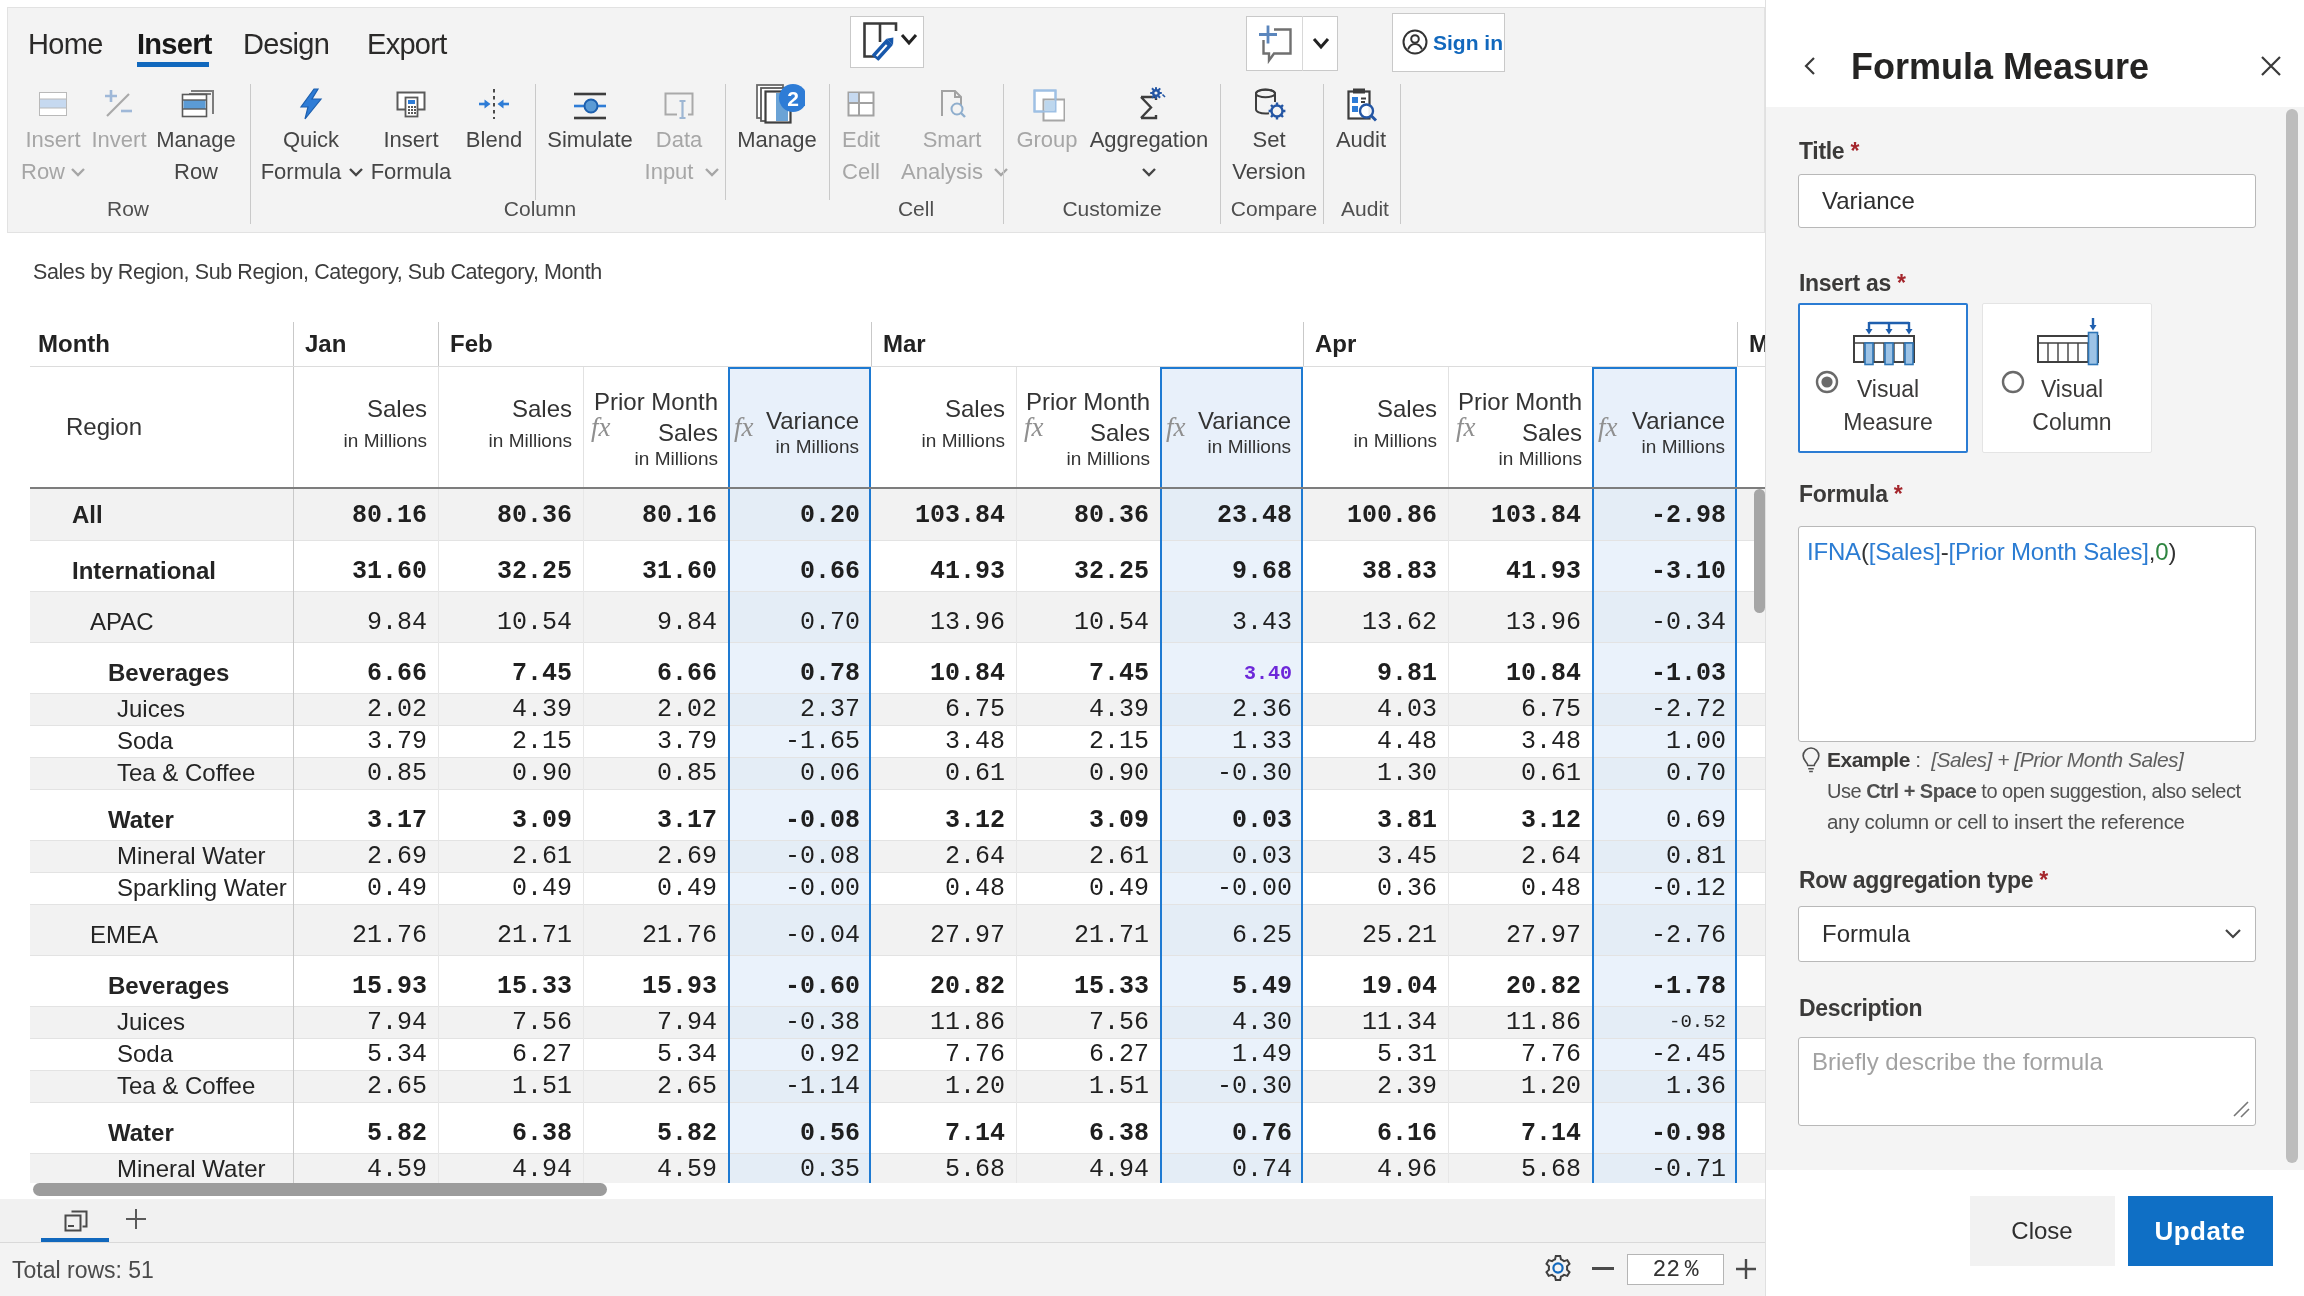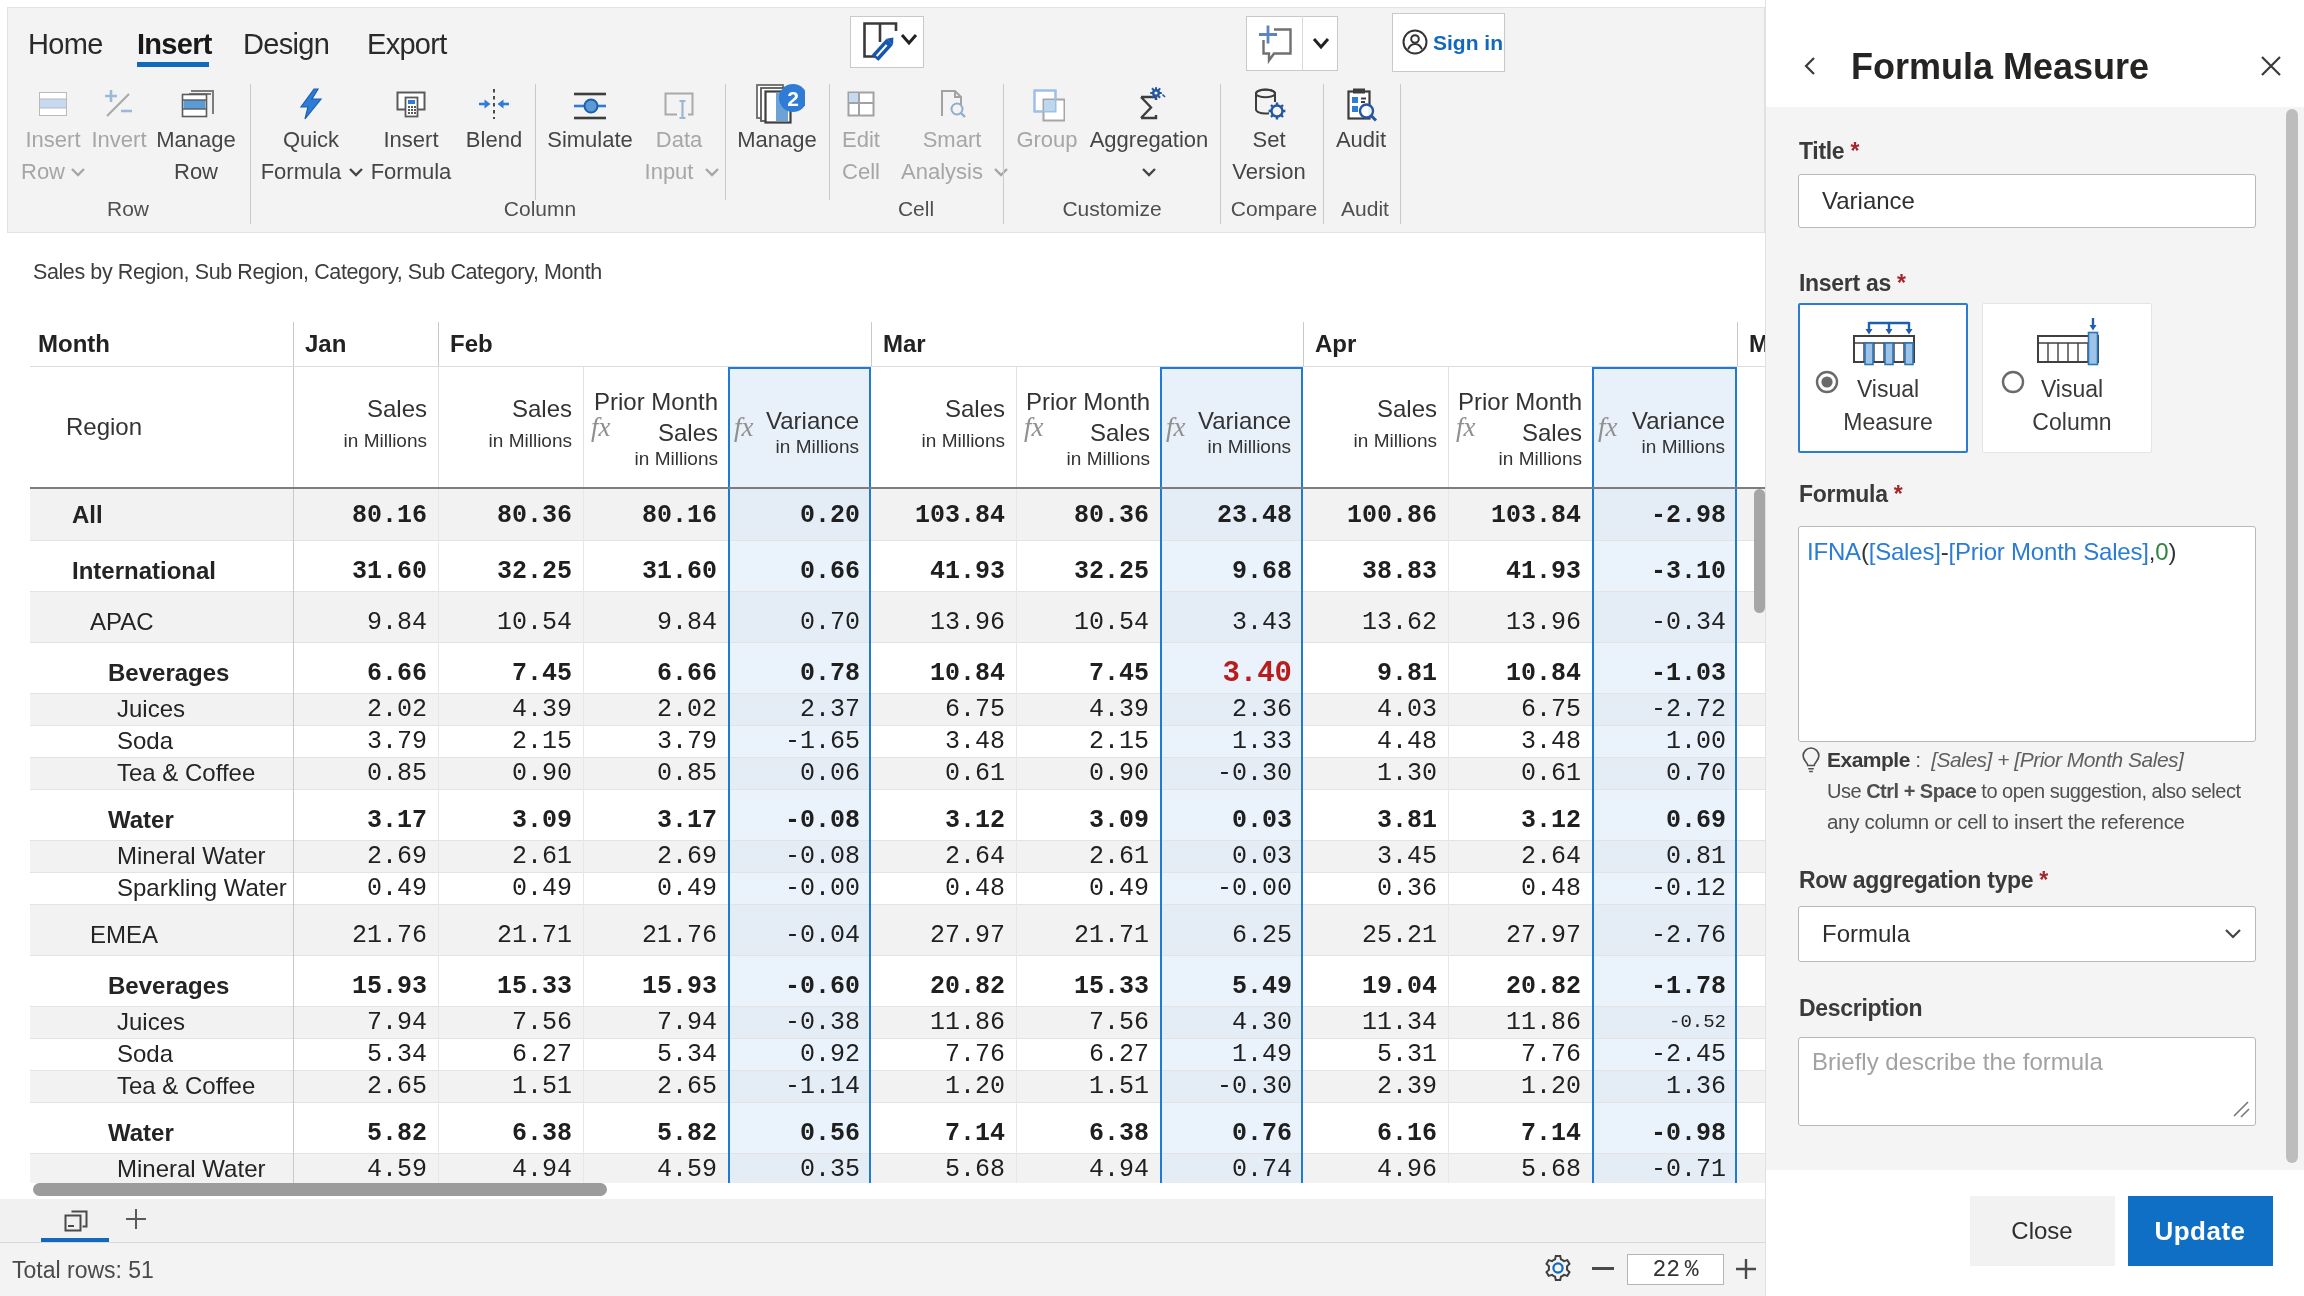--- a/index.html
+++ b/index.html
@@ -359,21 +359,21 @@
 <div class="a" style="left:1162px;top:642px;width:139px;height:51px;background:#eaf2fb;"></div>
 <div class="a" style="left:1594px;top:642px;width:141px;height:51px;background:#eaf2fb;"></div>
 <div class="a" style="left:30px;top:642px;width:1735px;height:1px;background:#e3e3e3;"></div>
 <div class="a tl" style="left:108px;top:673px;transform:translateY(-50%);font-size:24px;font-weight:bold;color:#242424;">Beverages</div>
 <div class="a tl mono" style="right:1877px;top:673px;transform:translateY(-50%);font-size:25px;font-weight:bold;color:#1f1f1f;">6.66</div>
 <div class="a tl mono" style="right:1732px;top:673px;transform:translateY(-50%);font-size:25px;font-weight:bold;color:#1f1f1f;">7.45</div>
 <div class="a tl mono" style="right:1587px;top:673px;transform:translateY(-50%);font-size:25px;font-weight:bold;color:#1f1f1f;">6.66</div>
 <div class="a tl mono" style="right:1444px;top:673px;transform:translateY(-50%);font-size:25px;font-weight:bold;color:#1f1f1f;">0.78</div>
 <div class="a tl mono" style="right:1299px;top:673px;transform:translateY(-50%);font-size:25px;font-weight:bold;color:#1f1f1f;">10.84</div>
 <div class="a tl mono" style="right:1155px;top:673px;transform:translateY(-50%);font-size:25px;font-weight:bold;color:#1f1f1f;">7.45</div>
-<div class="a tl mono" style="right:1012px;top:673px;transform:translateY(-50%);font-size:29px;font-weight:bold;color:#b91c1c;">3.40</div>
+<div class="a tl mono" style="right:1012px;top:673px;transform:translateY(-50%);font-size:20px;font-weight:bold;color:#6d28d9;">3.40</div>
 <div class="a tl mono" style="right:867px;top:673px;transform:translateY(-50%);font-size:25px;font-weight:bold;color:#1f1f1f;">9.81</div>
 <div class="a tl mono" style="right:723px;top:673px;transform:translateY(-50%);font-size:25px;font-weight:bold;color:#1f1f1f;">10.84</div>
 <div class="a tl mono" style="right:578px;top:673px;transform:translateY(-50%);font-size:25px;font-weight:bold;color:#1f1f1f;">-1.03</div>
 <div class="a" style="left:30px;top:693px;width:1735px;height:32px;background:#f2f2f2;"></div>
 <div class="a" style="left:730px;top:693px;width:139px;height:32px;background:#e4edf6;"></div>
 <div class="a" style="left:1162px;top:693px;width:139px;height:32px;background:#e4edf6;"></div>
 <div class="a" style="left:1594px;top:693px;width:141px;height:32px;background:#e4edf6;"></div>
 <div class="a" style="left:30px;top:693px;width:1735px;height:1px;background:#e3e3e3;"></div>
 <div class="a tl" style="left:117px;top:709px;transform:translateY(-50%);font-size:24px;font-weight:normal;color:#242424;">Juices</div>
 <div class="a tl mono" style="right:1877px;top:709px;transform:translateY(-50%);font-size:25px;font-weight:normal;color:#1f1f1f;">2.02</div>
@@ -426,21 +426,21 @@
 <div class="a tl" style="left:108px;top:820px;transform:translateY(-50%);font-size:24px;font-weight:bold;color:#242424;">Water</div>
 <div class="a tl mono" style="right:1877px;top:820px;transform:translateY(-50%);font-size:25px;font-weight:bold;color:#1f1f1f;">3.17</div>
 <div class="a tl mono" style="right:1732px;top:820px;transform:translateY(-50%);font-size:25px;font-weight:bold;color:#1f1f1f;">3.09</div>
 <div class="a tl mono" style="right:1587px;top:820px;transform:translateY(-50%);font-size:25px;font-weight:bold;color:#1f1f1f;">3.17</div>
 <div class="a tl mono" style="right:1444px;top:820px;transform:translateY(-50%);font-size:25px;font-weight:bold;color:#1f1f1f;">-0.08</div>
 <div class="a tl mono" style="right:1299px;top:820px;transform:translateY(-50%);font-size:25px;font-weight:bold;color:#1f1f1f;">3.12</div>
 <div class="a tl mono" style="right:1155px;top:820px;transform:translateY(-50%);font-size:25px;font-weight:bold;color:#1f1f1f;">3.09</div>
 <div class="a tl mono" style="right:1012px;top:820px;transform:translateY(-50%);font-size:25px;font-weight:bold;color:#1f1f1f;">0.03</div>
 <div class="a tl mono" style="right:867px;top:820px;transform:translateY(-50%);font-size:25px;font-weight:bold;color:#1f1f1f;">3.81</div>
 <div class="a tl mono" style="right:723px;top:820px;transform:translateY(-50%);font-size:25px;font-weight:bold;color:#1f1f1f;">3.12</div>
-<div class="a tl mono" style="right:578px;top:820px;transform:translateY(-50%);font-size:25px;font-weight:bold;color:#1f1f1f;">0.69</div>
+<div class="a tl mono" style="right:578px;top:820px;transform:translateY(-50%);font-size:25px;font-weight:normal;color:#1f1f1f;">0.69</div>
 <div class="a" style="left:30px;top:840px;width:1735px;height:32px;background:#f2f2f2;"></div>
 <div class="a" style="left:730px;top:840px;width:139px;height:32px;background:#e4edf6;"></div>
 <div class="a" style="left:1162px;top:840px;width:139px;height:32px;background:#e4edf6;"></div>
 <div class="a" style="left:1594px;top:840px;width:141px;height:32px;background:#e4edf6;"></div>
 <div class="a" style="left:30px;top:840px;width:1735px;height:1px;background:#e3e3e3;"></div>
 <div class="a tl" style="left:117px;top:856px;transform:translateY(-50%);font-size:24px;font-weight:normal;color:#242424;">Mineral Water</div>
 <div class="a tl mono" style="right:1877px;top:856px;transform:translateY(-50%);font-size:25px;font-weight:normal;color:#1f1f1f;">2.69</div>
 <div class="a tl mono" style="right:1732px;top:856px;transform:translateY(-50%);font-size:25px;font-weight:normal;color:#1f1f1f;">2.61</div>
 <div class="a tl mono" style="right:1587px;top:856px;transform:translateY(-50%);font-size:25px;font-weight:normal;color:#1f1f1f;">2.69</div>
 <div class="a tl mono" style="right:1444px;top:856px;transform:translateY(-50%);font-size:25px;font-weight:normal;color:#1f1f1f;">-0.08</div>

